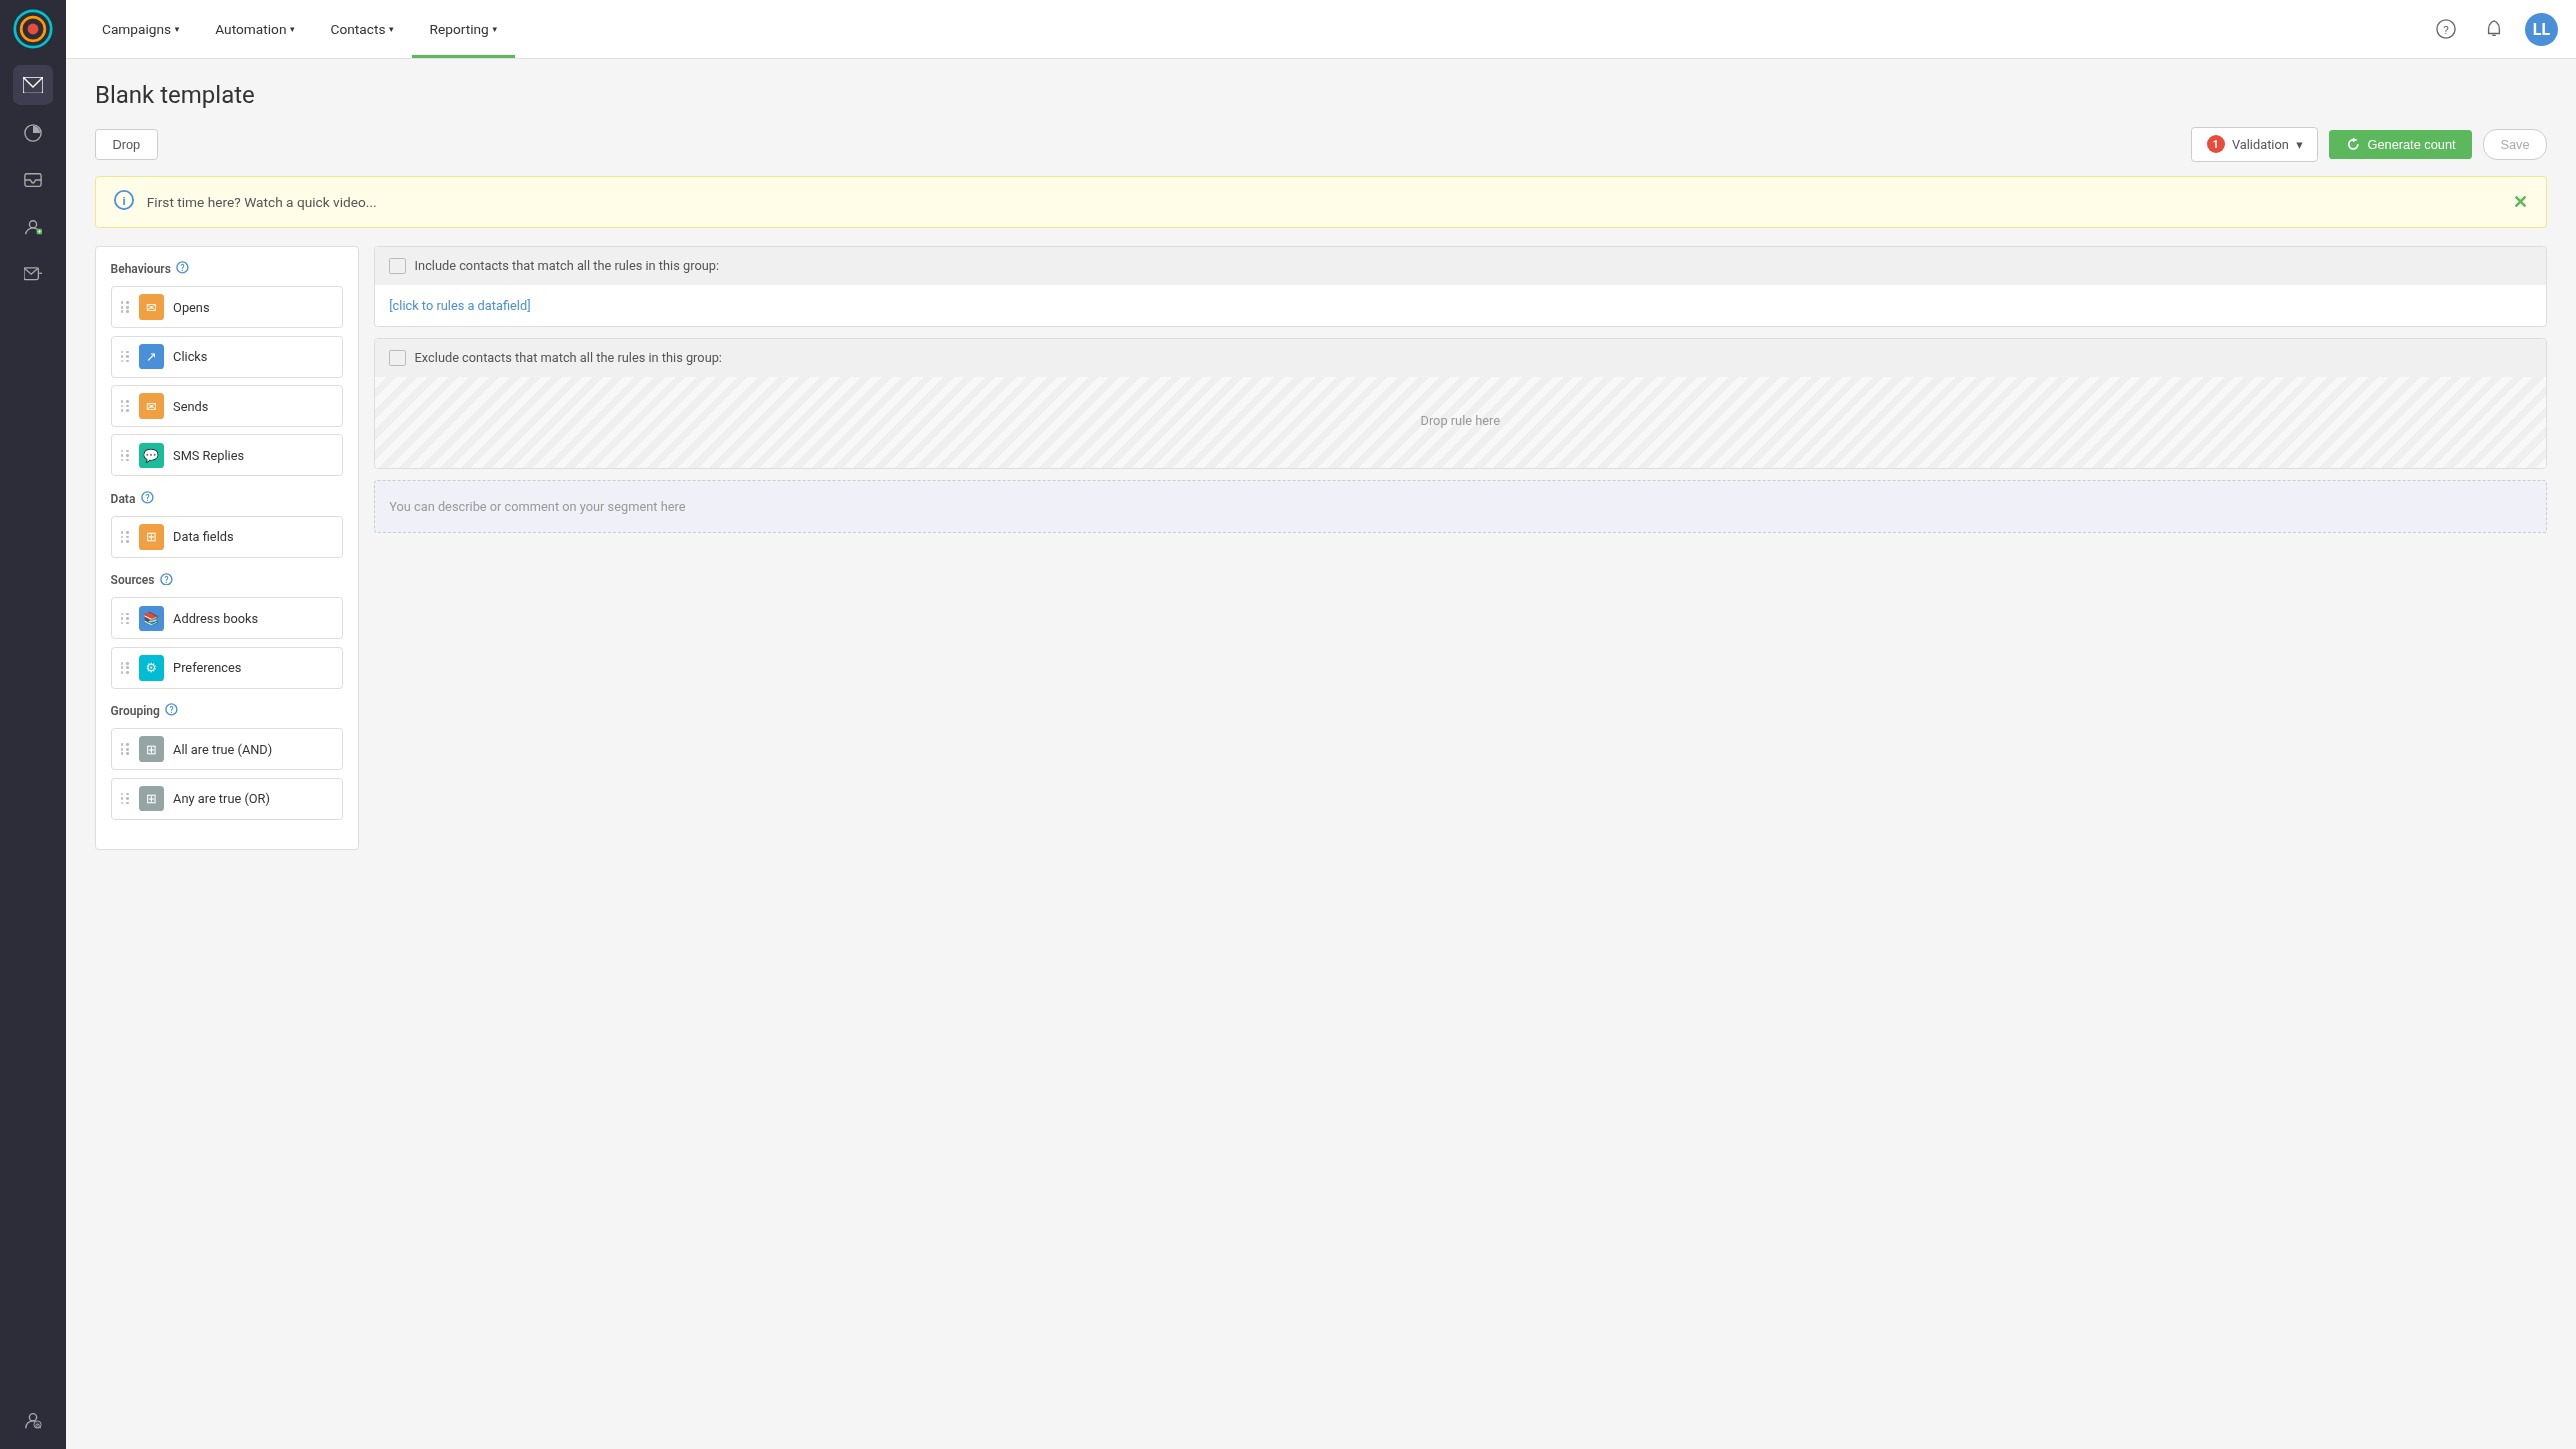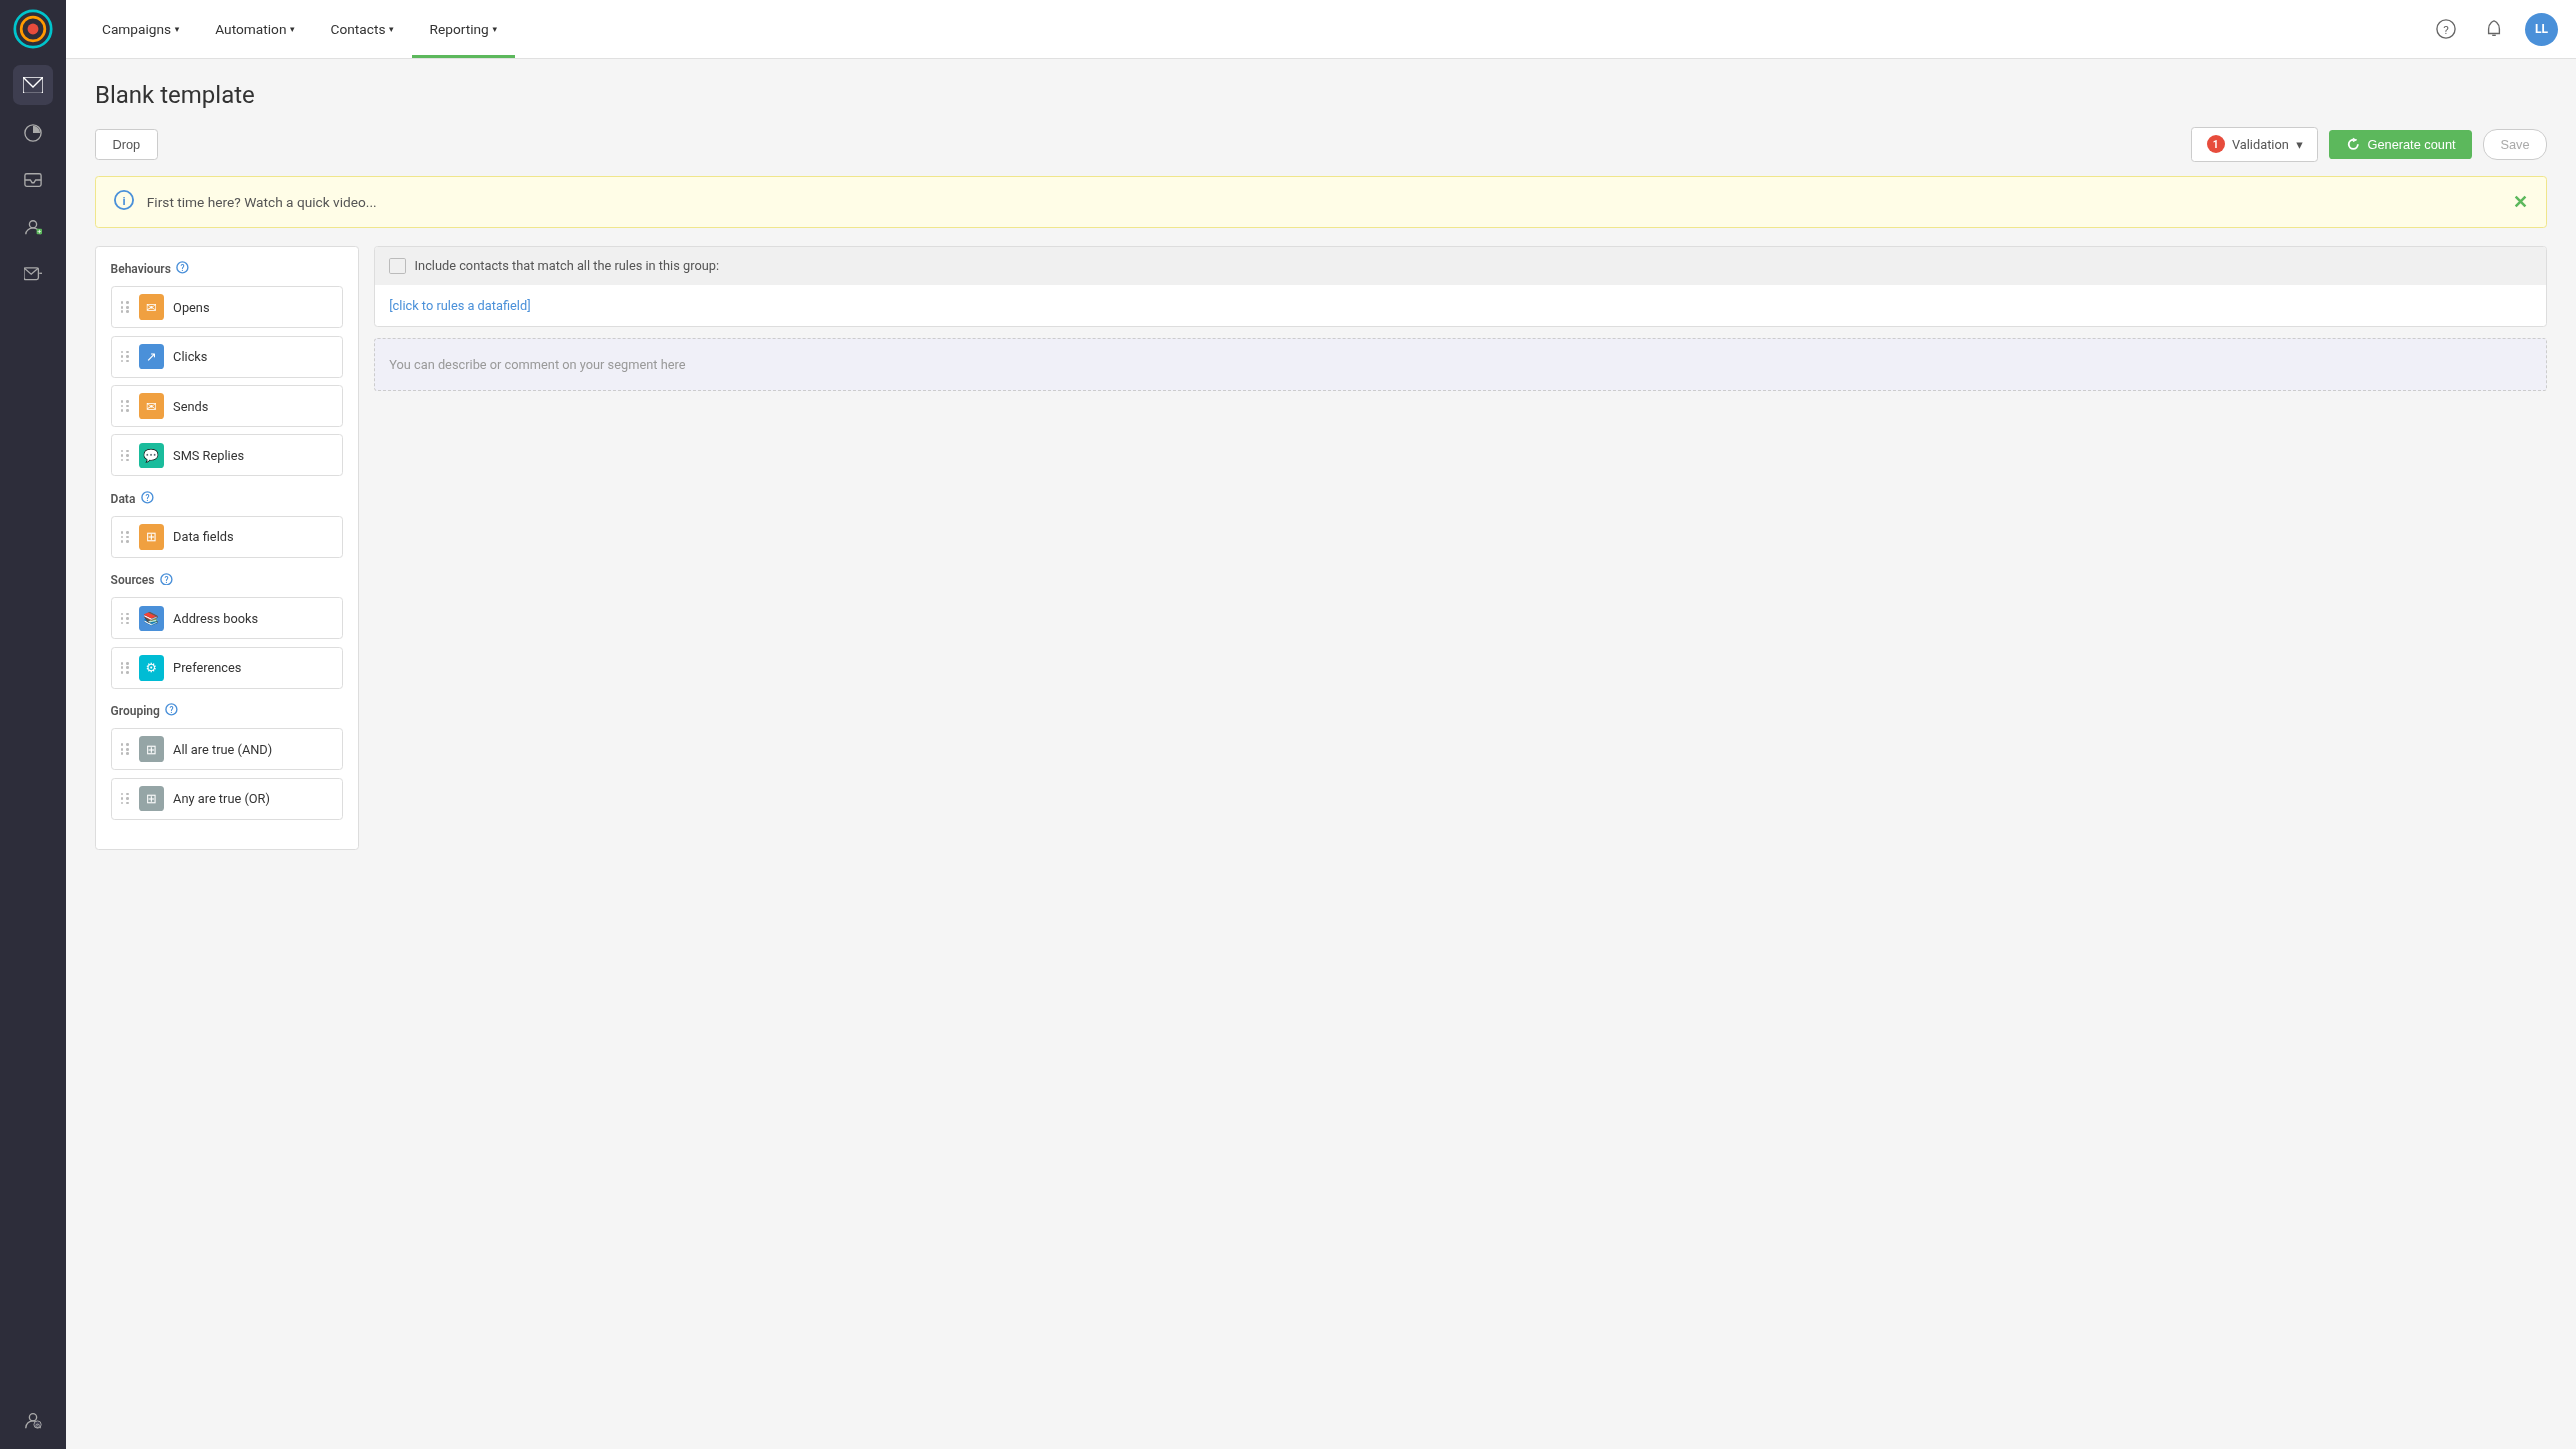--- a/index.html
+++ b/index.html
@@ -108,21 +108,21 @@
     }
     .avatar {
       width: 33px;
       height: 33px;
       border-radius: 50%;
       background: #4a90d9;
       display: flex;
       align-items: center;
       justify-content: center;
       color: #fff;
-      font-size: 12px;
+      font-size: 16px;
       font-weight: bold;
       cursor: pointer;
     }
 
     
     .page-content {
       flex: 1;
       overflow-y: auto;
       padding: 22px 29px;
       background: #f5f5f5;
@@ -677,20 +677,29 @@
         <div class="rule-group">
           <div class="rule-group-header">
             <div class="checkbox-icon"></div>
             <span>Include contacts that match all the rules in this group:</span>
           </div>
           <div class="rule-group-body">
             <a class="select-datafield-link">[click to rules a datafield]</a>
           </div>
         </div>
 
+        <div class="rule-group">
+          <div class="rule-group-header">
+            <div class="checkbox-icon"></div>
+            <span>Exclude contacts that match all the rules in this group:</span>
+          </div>
+          <div class="drop-zone">
+            <span>Drop rule here</span>
+          </div>
+        </div>
 
         <div class="comment-box">
           <span>You can describe or comment on your segment here</span>
         </div>
 
       </div>
     </div>
   </div>
 </div>
 

